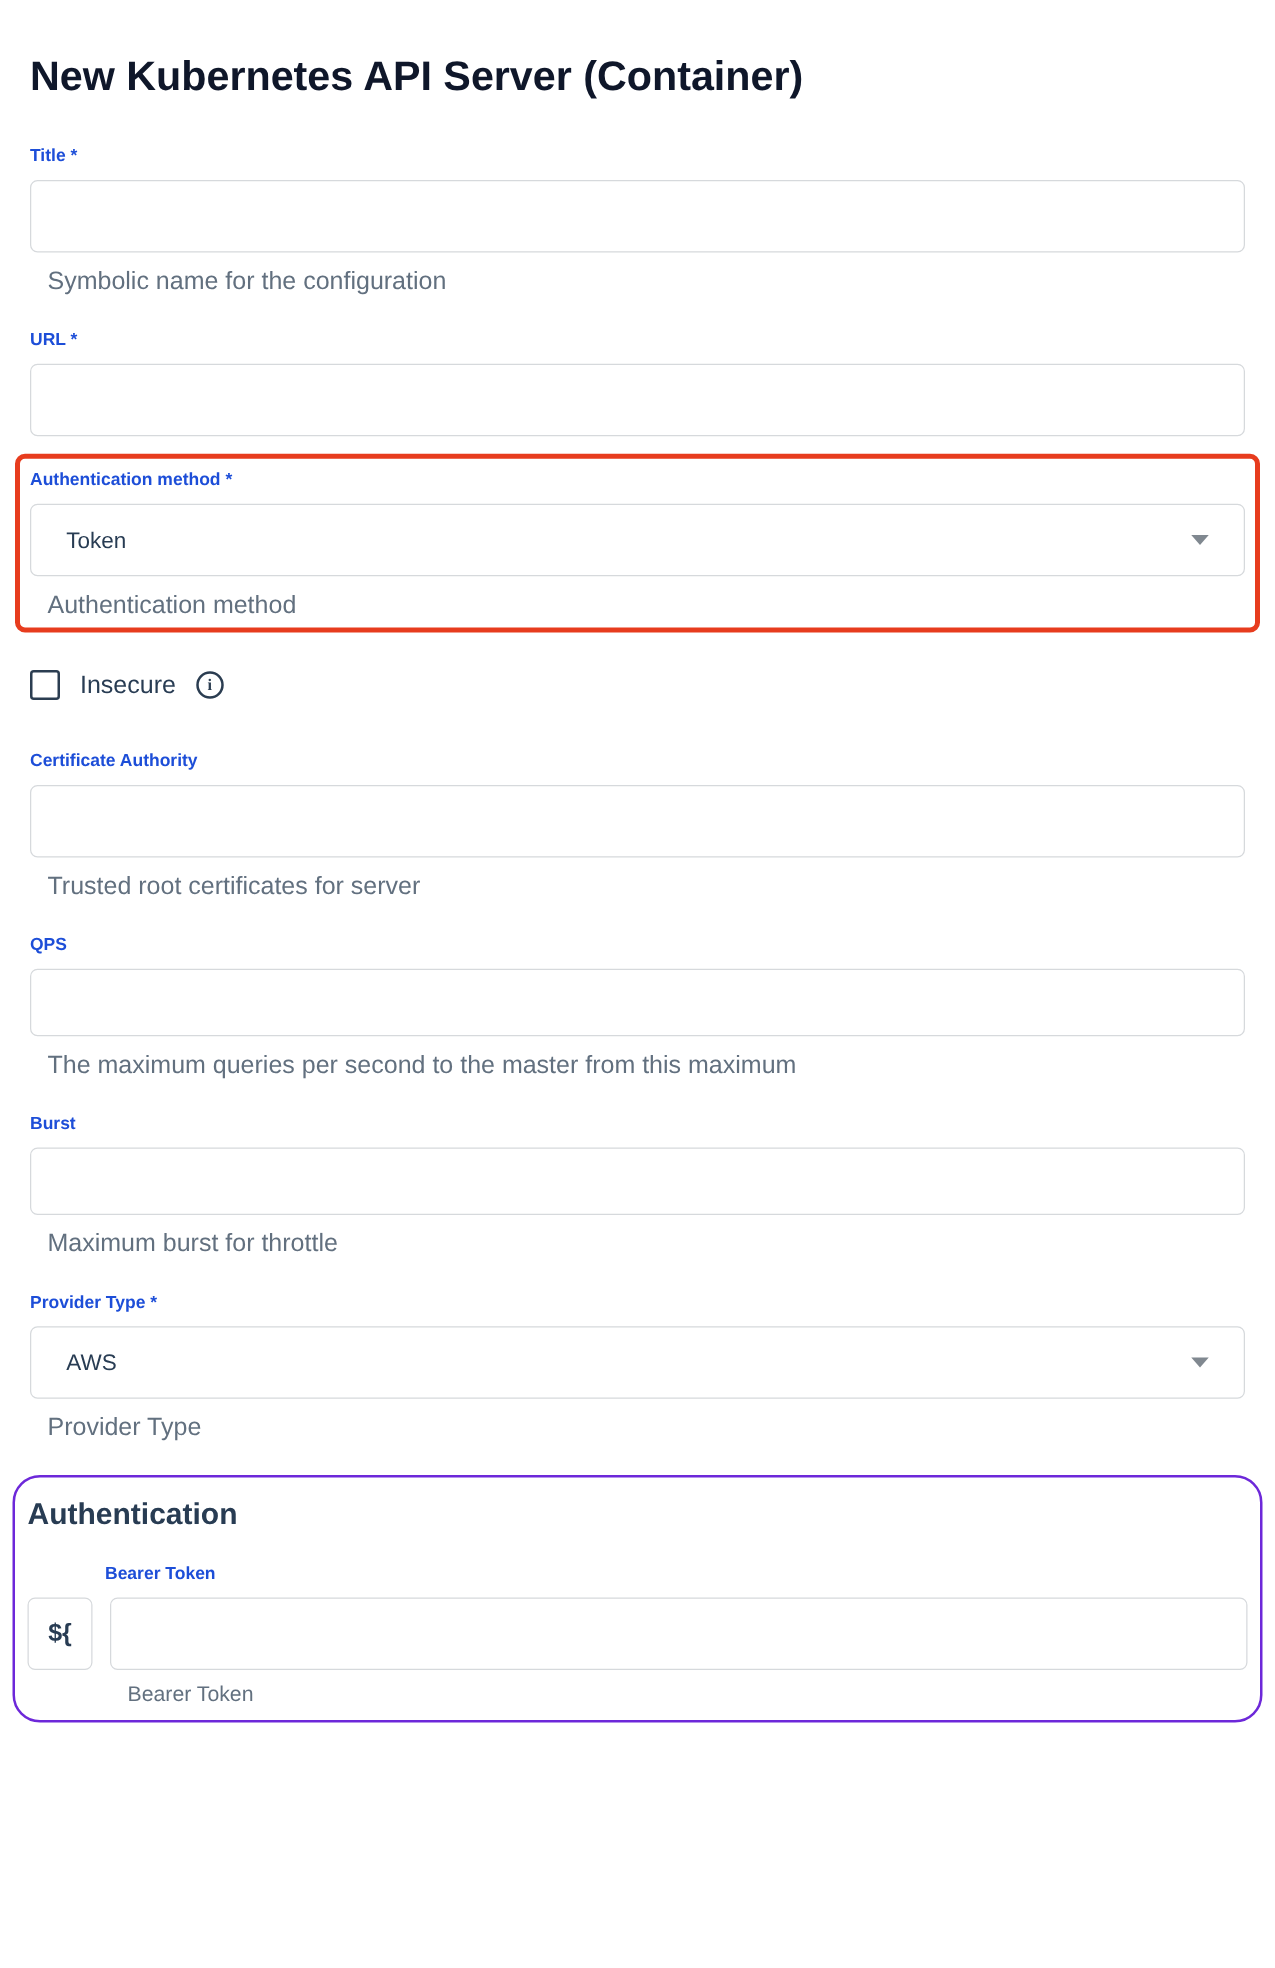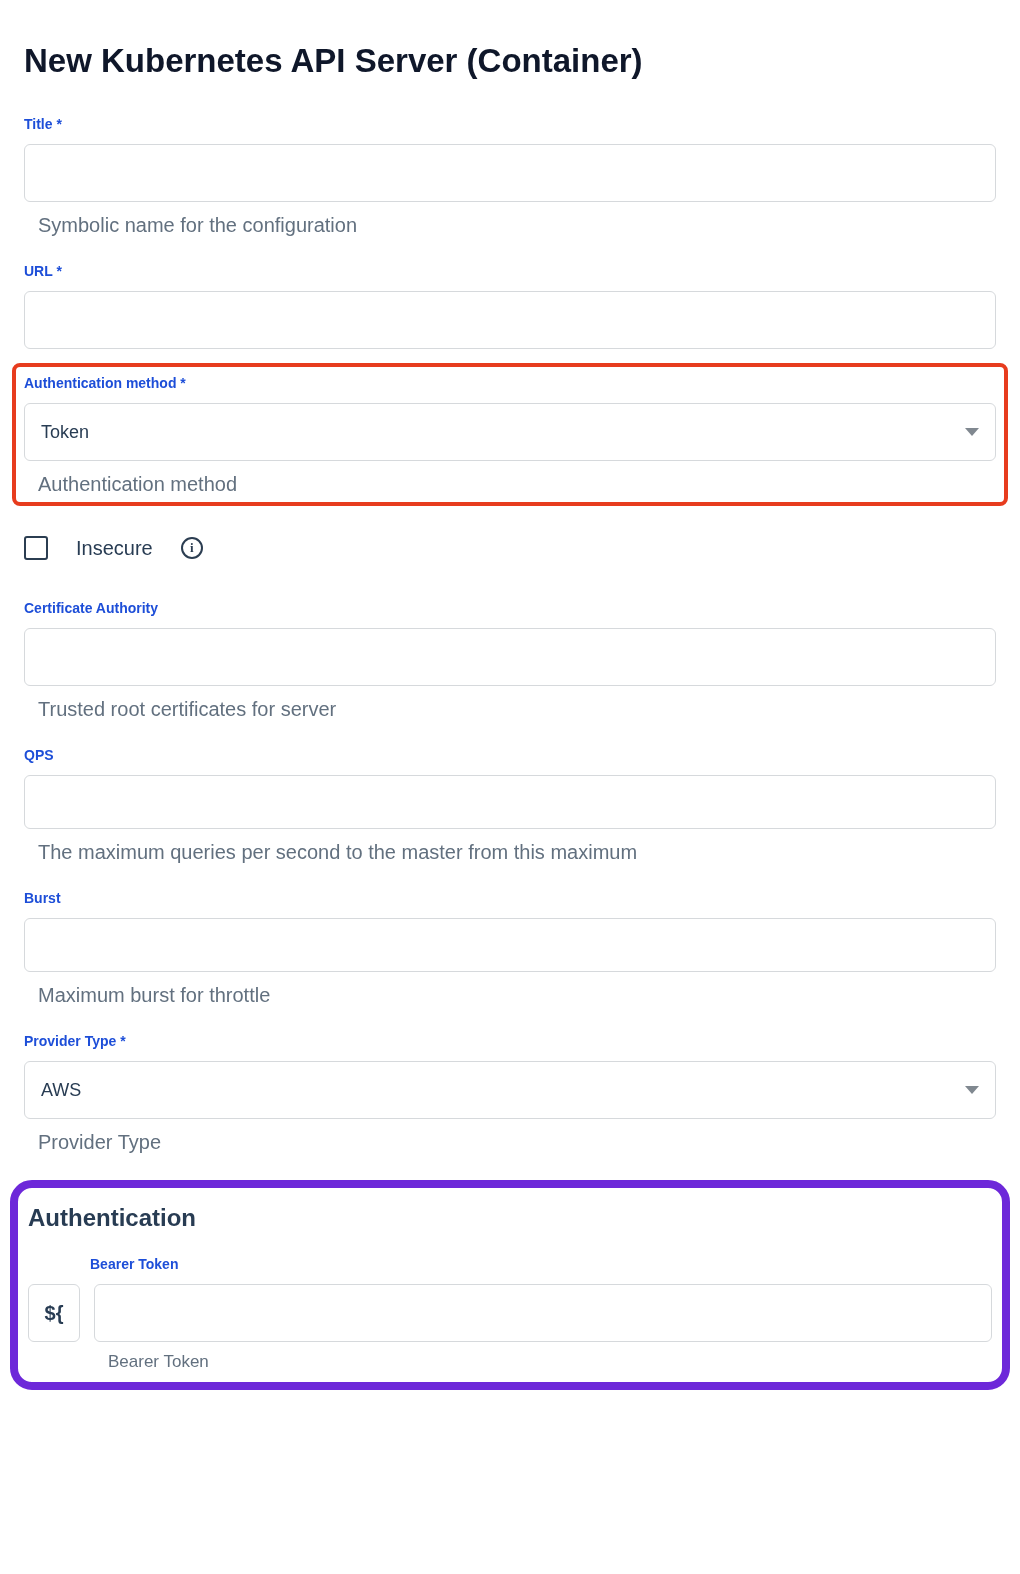--- a/index.html
+++ b/index.html
@@ -24,21 +24,21 @@
     color: #1d4ed8;
     margin-bottom: 12px;
     display: block;
   }
   .input-text, .select {
     width: 100%;
     height: 58px;
     border: 1px solid #d6d9dc;
     border-radius: 6px;
     font-size: 18px;
-    padding: 0 16px;
+    padding: 0 28px;
     background: #fff;
     color: #283c53;
   }
   .input-short {
     height: 54px;
   }
   .select {
     display: flex;
     align-items: center;
     justify-content: space-between;
@@ -59,21 +59,21 @@
   .highlight-box {
     border: 4px solid #e73c1e;
     border-radius: 8px;
     padding: 8px 8px 6px 8px;
     margin: -12px -12px 22px -12px;
   }
   .highlight-box .field { margin-bottom: 0; }
   .checkbox-row {
     display: flex;
     align-items: center;
-    gap: 28px;
+    gap: 16px;
     margin: 30px 0 40px 0;
   }
   .checkbox {
     width: 24px; height: 24px;
     border: 2px solid #2b3d51;
     border-radius: 3px;
     background: #fff;
     display:inline-block;
   }
   .checkbox-label {
@@ -92,21 +92,21 @@
     color:#2b3d51;
     font-family: Georgia, serif;
   }
   h2.section-title {
     font-size: 24px;
     font-weight: 700;
     margin: 0 0 24px 0;
     color: #283c53;
   }
   .auth-highlight {
-    border: 8px solid #6d28d9;
+    border: 2px solid #6d28d9;
     border-radius: 22px;
     padding: 16px 10px 10px 10px;
     margin: 0 -14px 0 -14px;
   }
   .bearer-group .label {
     margin-left: 62px;
   }
   .bearer-row {
     display:flex;
     gap: 14px;

